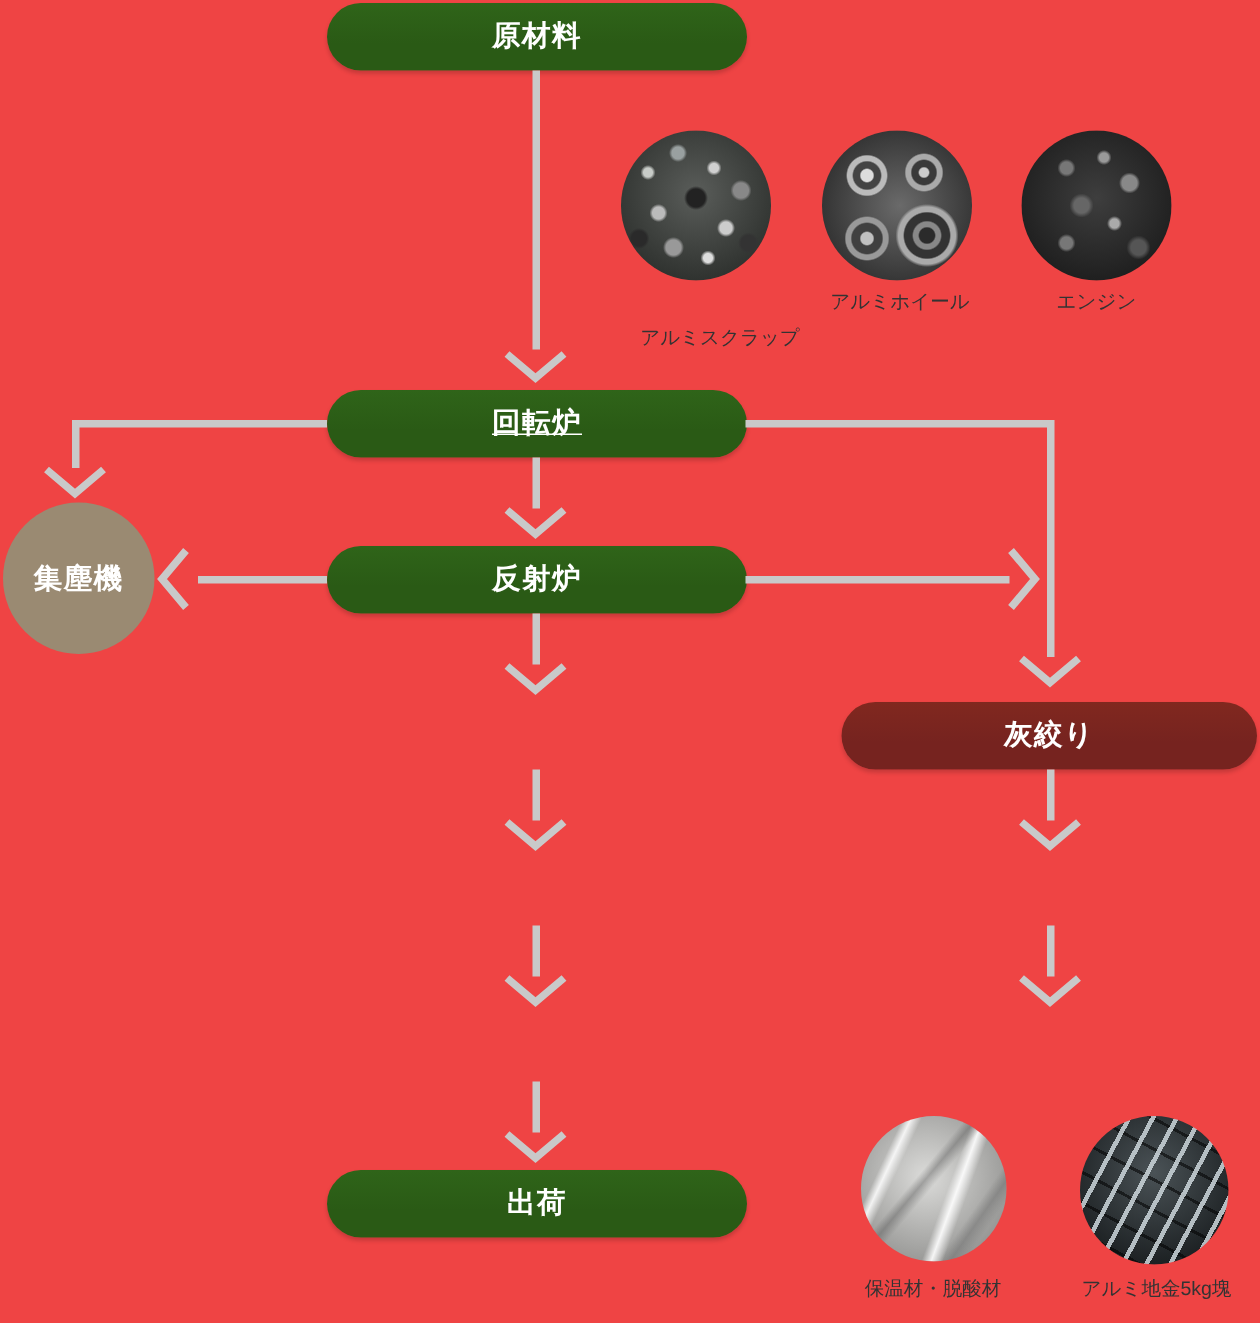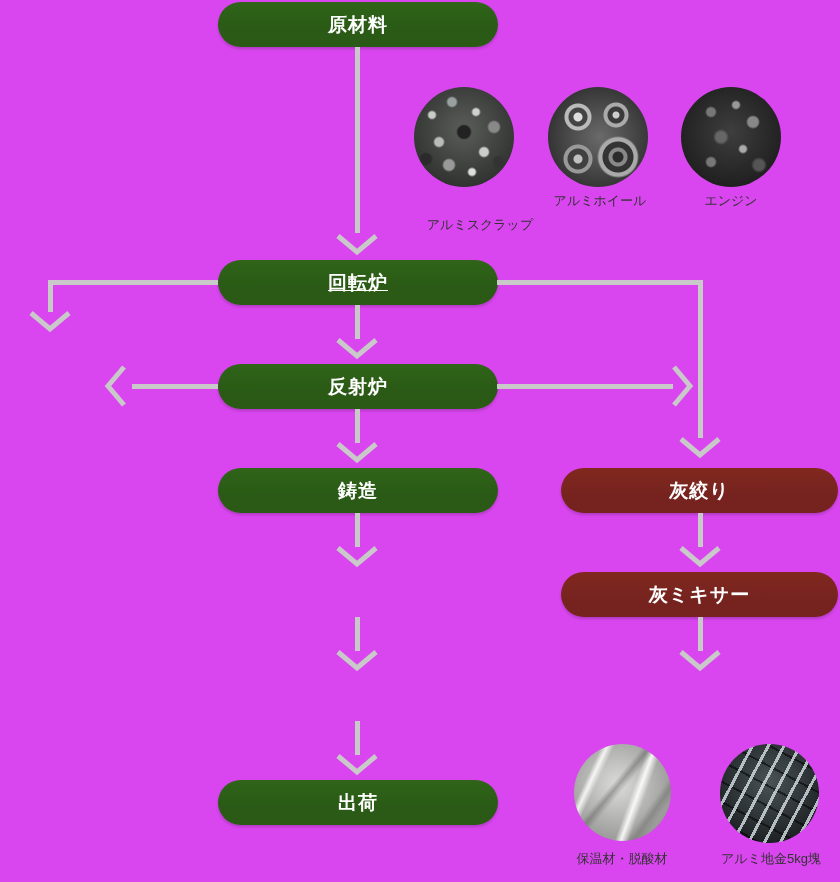--- a/index.html
+++ b/index.html
@@ -5,21 +5,21 @@
   :root{
     --main-pill:#2a5a15;
     --byproduct-pill:#76231f;
     --dust-circle:#9a8a72;
     --arrow:#c9c9c9;
     --caption-text:#333333;
   }
   *{margin:0;padding:0;box-sizing:border-box;}
   html,body{background:#ffffff;}
   body{font-family:"Liberation Sans","DejaVu Sans",sans-serif;}
-  .canvas{position:relative;width:840px;height:882px;background:#d946ef;overflow:hidden;padding-left:23px;}
+  .canvas{position:relative;width:840px;height:882px;background:#ef4444;overflow:hidden;padding-left:23px;}
 
   .pill{
     position:absolute;height:45px;border-radius:23px;
     color:#fff;font-weight:bold;font-size:19px;letter-spacing:1px;
     text-align:center;line-height:45px;white-space:nowrap;
     box-shadow:0 2px 3px rgba(0,0,0,.18);
   }
   .pill.main{background:linear-gradient(#2f6419,var(--main-pill) 60%);}
   .pill.byp{background:linear-gradient(#81281f,var(--byproduct-pill) 60%);}
   .pill.smalltext{font-size:18px;letter-spacing:0;}
@@ -97,26 +97,25 @@
   .cap.big{width:200px;font-size:16px;line-height:22px;}
 </style>
 </head>
 <body>
 
 <div class="canvas">
 
   <div class="pill main" style="left:218px;top:2px;width:280px;">原材料</div>
   <div class="pill main" style="left:218px;top:260px;width:280px;text-decoration:underline;">回転炉</div>
   <div class="pill main" style="left:218px;top:364px;width:280px;">反射炉</div>
-  <div class="pill main" style="left:218px;top:468px;width:280px;">鋳造</div>
   <div class="pill main" style="left:218px;top:780px;width:280px;">出荷</div>
 
   <div class="pill byp" style="left:561px;top:468px;width:277px;">灰絞り</div>
-  <div class="pill byp" style="left:561px;top:572px;width:277px;">灰ミキサー</div>
 
+  <div class="dust">集塵機</div>
 
   <div class="vl" style="left:355px;top:47px;height:186px;"></div>
   <div class="chev" style="left:335px;top:232px;"><svg width="44" height="24" viewBox="0 0 44 24">
         <polyline points="3,4 22,20 41,4" style="fill:none;stroke:var(--arrow);stroke-width:5"></polyline>
       </svg></div>
 
   <div class="vl" style="left:355px;top:305px;height:34px;"></div>
   <div class="chev" style="left:335px;top:336px;"><svg width="44" height="24" viewBox="0 0 44 24">
         <polyline points="3,4 22,20 41,4" style="fill:none;stroke:var(--arrow);stroke-width:5"></polyline>
       </svg></div>

